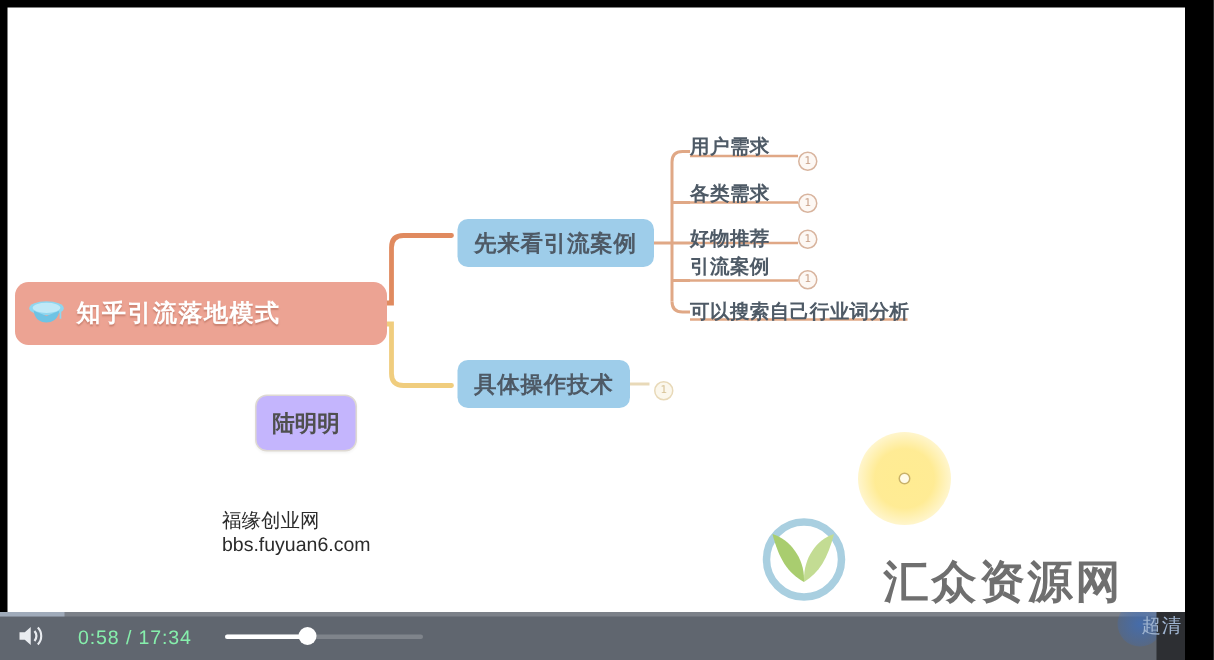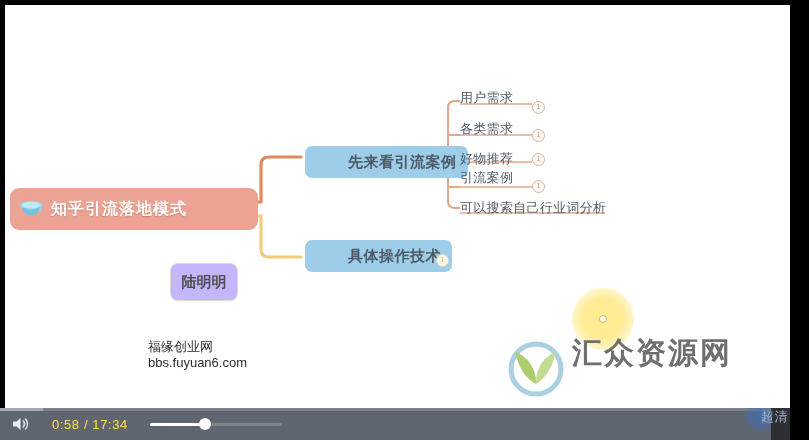--- a/index.html
+++ b/index.html
@@ -66,34 +66,33 @@
     border-radius: 7px;
     height: 32px;
     padding: 0 11px;
     justify-content: center;
   }
   .branch .branch-label {
     font-size: 15px;
     font-weight: bold;
     color: #4e5a66;
     letter-spacing: .5px;
-    margin-left: 32px;
   }
   #branch-1 { left: 300px; top: 141px; }
   #branch-2 { left: 300px; top: 235px; }
 
   
   .leaf {
     left: 455px;
     height: 22px;
     align-items: flex-end;
   }
   .leaf .leaf-label {
     font-size: 13px;
-    font-weight: normal;
+    font-weight: bold;
     color: #4e5a66;
     letter-spacing: .3px;
   }
   #leaf-1 { top: 80px; }
   #leaf-2 { top: 111px; }
   #leaf-3 { top: 141px; }
   #leaf-4 { top: 160px; }
   #leaf-5 { top: 190px; }
 
   
@@ -167,22 +166,22 @@
     border: 1px solid #c9b26a;
     background: #fffbe8;
   }
 
   
   #logo-watermark {
     position: absolute;
     left: 500px; top: 333px;
     width: 288px; height: 66px;
     display: flex;
-    align-items: flex-start;
-    gap: 5px;
+    align-items: flex-end;
+    gap: 22px;
   }
   #logo-mark { width: 62px; height: 62px; flex: 0 0 62px; }
   #logo-text { display: flex; flex-direction: column; justify-content: center; }
   #logo-text .logo-cn {
     font-size: 30px;
     font-weight: bold;
     color: #6f6f6f;
     letter-spacing: 2px;
     line-height: 1;
   }
@@ -215,21 +214,21 @@
     left: 0; top: 0;
     height: 3px;
     width: 5.5%;
     background: rgba(190,205,225,.55);
   }
 
   .ctrl { display: flex; align-items: center; }
   #volume-button { margin-left: 10px; width: 20px; height: 20px; }
   #time-display {
     margin-left: 22px;
-    color: #fde047;
+    color: #86efac;
     font-size: 13px;
     letter-spacing: .6px;
     font-family: "Liberation Sans", sans-serif;
   }
   #volume-slider {
     position: relative;
     margin-left: 22px;
     width: 132px; height: 12px;
   }
   #volume-rail {

